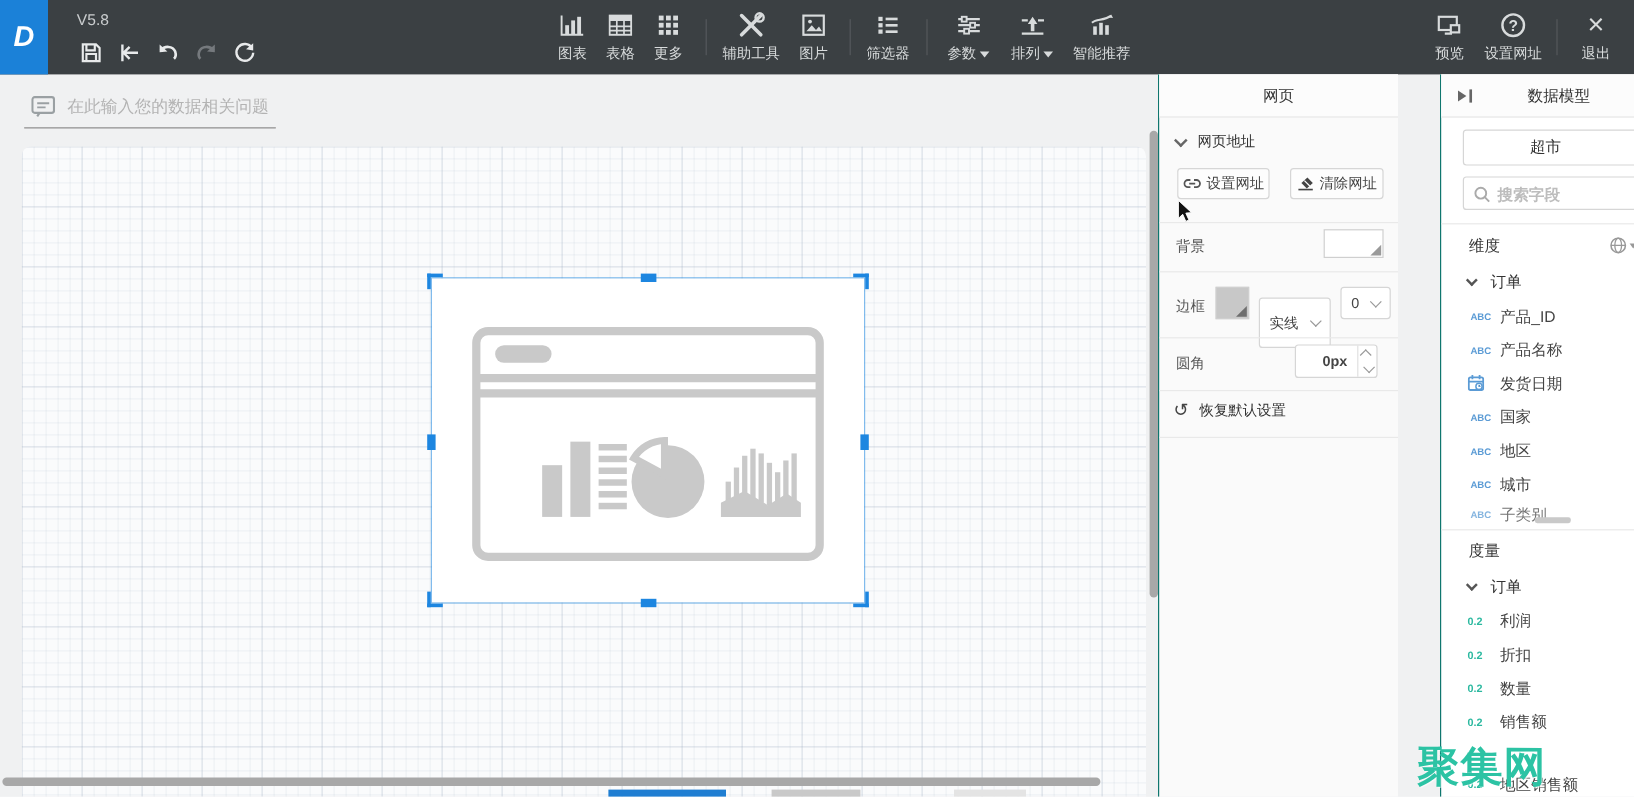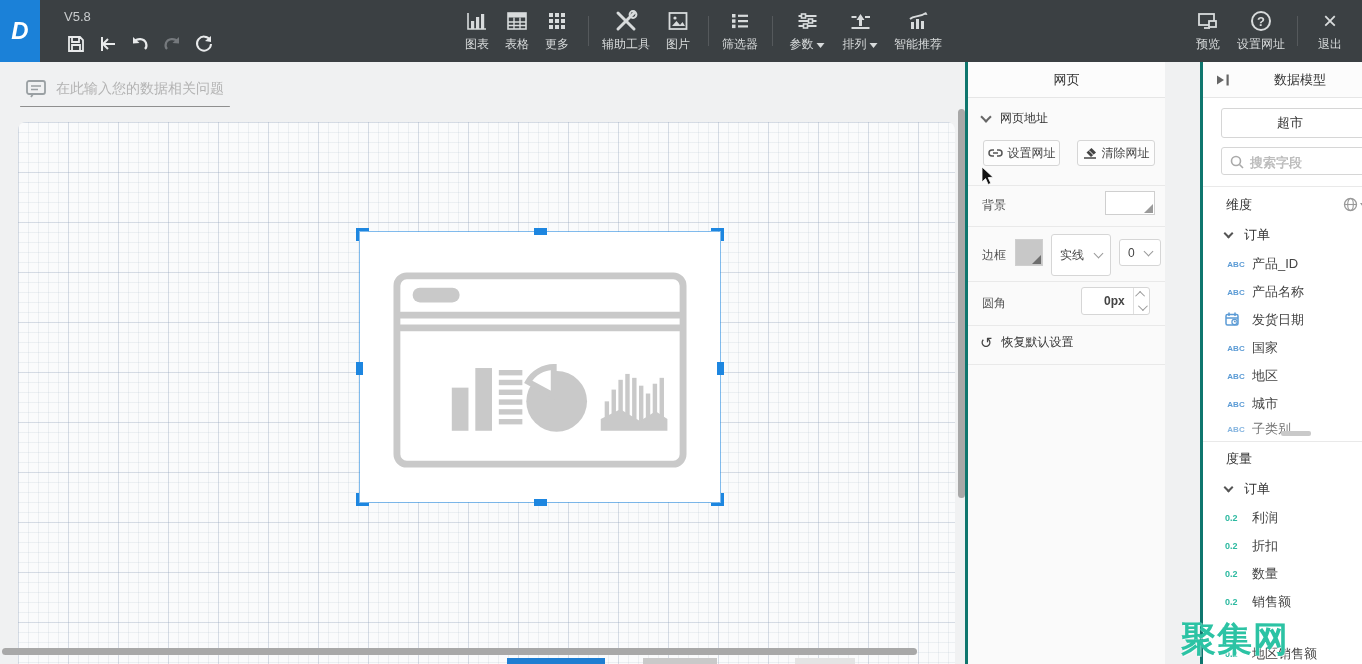--- a/index.html
+++ b/index.html
@@ -45,21 +45,21 @@
   .hndl { position:absolute; background:#1d86e0; }
   .brk { position:absolute; width:13px; height:13px; }
   .brk.tl { left:-4px; top:-4px; border-top:3px solid #1d86e0; border-left:3px solid #1d86e0; }
   .brk.tr { right:-4px; top:-4px; border-top:3px solid #1d86e0; border-right:3px solid #1d86e0; }
   .brk.bl { left:-4px; bottom:-4px; border-bottom:3px solid #1d86e0; border-left:3px solid #1d86e0; }
   .brk.br { right:-4px; bottom:-4px; border-bottom:3px solid #1d86e0; border-right:3px solid #1d86e0; }
 
   .scroll-thumb { position:absolute; background:#a8a8a8; border-radius:4px; }
 
   
-  .panel { position:absolute; top:62px; height:602px; border-left:3px solid #0f766e; }
+  .panel { position:absolute; top:62px; height:602px; border-left:1px solid #0f766e; }
   #panel-web { left:965px; width:200px; background:#fafafa; }
   #panel-model { left:1200px; width:197px; background:#ffffff; }
   .panel-hd { position:relative; height:36px; background:#fcfcfc; border-bottom:1px solid #e6e6e6;
     display:flex; align-items:center; justify-content:center; font-size:13px; color:#333; }
   .divider { position:absolute; left:0; width:100%; height:1px; background:#e9e9e9; }
   .sec-chevron { display:inline-block; width:8px; height:8px; border-right:2px solid #666;
     border-bottom:2px solid #666; transform:rotate(45deg); margin-right:10px; margin-bottom:3px; }
   .btn { position:absolute; height:26px; background:#fdfdfd; border:1px solid #d6d6d6;
     border-radius:3px; font-size:12px; color:#444; display:flex; align-items:center;
     justify-content:center; gap:5px; cursor:pointer; }
@@ -355,21 +355,21 @@
   <span class="lbl" style="left:14px;top:135px">背景</span>
   <div class="swatch" style="left:137px;top:129px;width:50px;height:24px">
       <span class="tri"></span>
     </div>
 
   <div class="divider" style="top:164px"></div>
   <span class="lbl" style="left:14px;top:185px">边框</span>
   <div class="swatch" style="left:47px;top:177px;width:28px;height:27px;background:#c8c8c8">
       <span class="tri" style="border-bottom-color:#6e6e6e"></span>
     </div>
-  <div class="select" style="left:83px;top:172px;width:60px;height:42px">
+  <div class="select" style="left:83px;top:186px;width:60px;height:42px">
     <span style="margin-left:8px">实线</span>
     <span class="sel-caret"></span>
   </div>
   <div class="select" style="left:151px;top:177px;width:42px;height:27px">
     <span style="margin-left:8px">0</span>
     <span class="sel-caret"></span>
   </div>
 
   <div class="divider" style="top:219px"></div>
   <span class="lbl" style="left:14px;top:233px">圆角</span>

